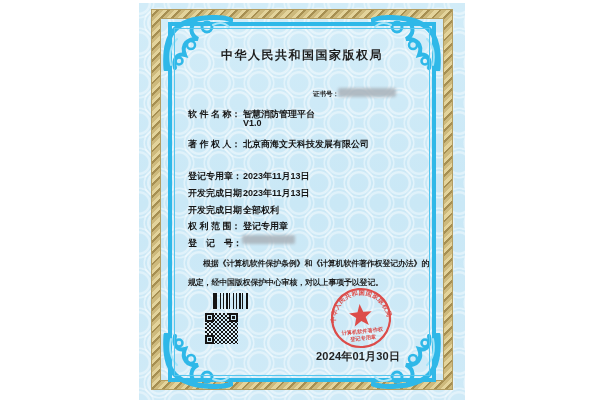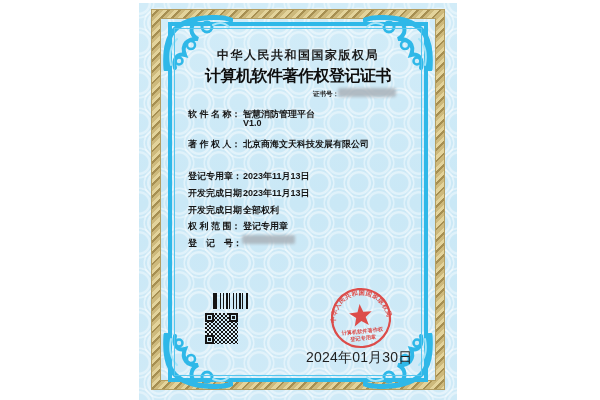--- a/index.html
+++ b/index.html
@@ -8,20 +8,21 @@
     background:#ffffff;
     font-family:"Liberation Sans", sans-serif;
     -webkit-font-smoothing:antialiased;
   }
   .paper{
     position:absolute;left:139px;top:3px;width:318px;height:397px;
     background:
       radial-gradient(circle, rgba(255,255,255,0) 9px, rgba(255,255,255,.45) 10px 11.5px, rgba(255,255,255,0) 12.5px 13.5px, rgba(255,255,255,.45) 14px 15px, rgba(255,255,255,0) 16px) 0 0/40px 40px,
       radial-gradient(circle, rgba(255,255,255,0) 9px, rgba(255,255,255,.4) 10px 11.5px, rgba(255,255,255,0) 12.5px 13.5px, rgba(255,255,255,.4) 14px 15px, rgba(255,255,255,0) 16px) 20px 20px/40px 40px,
       linear-gradient(180deg,#d2ecf8 0%,#cae8f6 50%,#cfeaf7 100%);
+    padding-left: 8px;
   }
   .gold-frame{
     position:absolute;left:13px;top:7px;right:13px;bottom:11px;
     border:8px solid #c6b172;
     border-image:repeating-linear-gradient(135deg,#e3d39b 0 3px,#a68f52 3px 5px,#cdb97c 5px 8px) 8;
     box-shadow:0 0 0 1px #b39d61, inset 0 0 0 1px #b39d61;
   }
   .blue-border{
     position:absolute;left:29px;top:19px;right:29px;bottom:18px;
     border:4px solid #2fb8e8;
@@ -73,22 +74,22 @@
   .qrcode{
     position:absolute;left:66px;top:310px;width:33px;height:31px;
     background-image:repeating-conic-gradient(#161616 0% 25%, rgba(0,0,0,0) 0% 50%);
     background-size:4px 4px;
   }
   .finder{position:absolute;width:9px;height:9px;border:2px solid #161616;background:#cdeaf7;box-sizing:border-box;}
   .finder::before{content:"";position:absolute;inset:1px;background:#161616;}
   .f-tl{left:0;top:0;} .f-tr{right:0;top:0;} .f-bl{left:0;bottom:0;}
 
   .issue-date{
-    position:absolute;left:167px;top:346px;
-    font-size:14px;font-weight:400;color:#1f1f1f;letter-spacing:0.2px;
+    position:absolute;left:177px;top:346px;
+    font-size:11px;font-weight:700;color:#1f1f1f;letter-spacing:0.2px;
   }
   .seal{
     position:absolute;left:190px;top:283px;width:64px;height:64px;
     opacity:.9;transform:rotate(-6deg);
   }
 </style>
 </head>
 <body>
 
 <div class="paper">
@@ -136,21 +137,20 @@
         <circle cx="44" cy="12" r="5" stroke-width="3"></circle>
         <circle cx="28" cy="30" r="4" stroke-width="2.5"></circle>
         <circle cx="16" cy="46" r="3.5" stroke-width="2.5"></circle>
         <path d="M50,10 c6,-3 12,-2 16,2" stroke="#a5e4f8" stroke-width="2"></path>
         <path d="M8,50 c-2,-10 0,-20 6,-26" stroke="#a5e4f8" stroke-width="2"></path>
       </g>
     </svg>
   </div>
 
   <div class="authority">中华人民共和国国家版权局</div>
-  <div class="cert-title">计算机软件著作权登记证书</div>
 
   <span class="certno-label">证书号：</span>
   <div class="blurbox certno-blur"></div>
 
   <div class="frow" style="top:105px">
     <span class="lbl">软 件 名 称：</span>
     <span class="val">智慧消防管理平台</span>
   </div>
   <div class="frow" style="top:115px">
     <span class="val">V1.0</span>
@@ -173,20 +173,21 @@
   </div>
   <div class="frow" style="top:217px">
     <span class="lbl">权 利 范 围：</span>
     <span class="val">登记专用章</span>
   </div>
   <div class="frow" style="top:234px">
     <span class="lbl">登　记　号：</span>
   </div>
   <div class="blurbox regno-blur"></div>
 
+  <div class="statement">根据《计算机软件保护条例》和《计算机软件著作权登记办法》的规定，经中国版权保护中心审核，对以上事项予以登记。</div>
 
   <div class="barcode"></div>
 
   <div class="qrcode">
     <div class="finder f-tl"></div>
     <div class="finder f-tr"></div>
     <div class="finder f-bl"></div>
   </div>
 
   <div class="issue-date">2024年01月30日</div>

